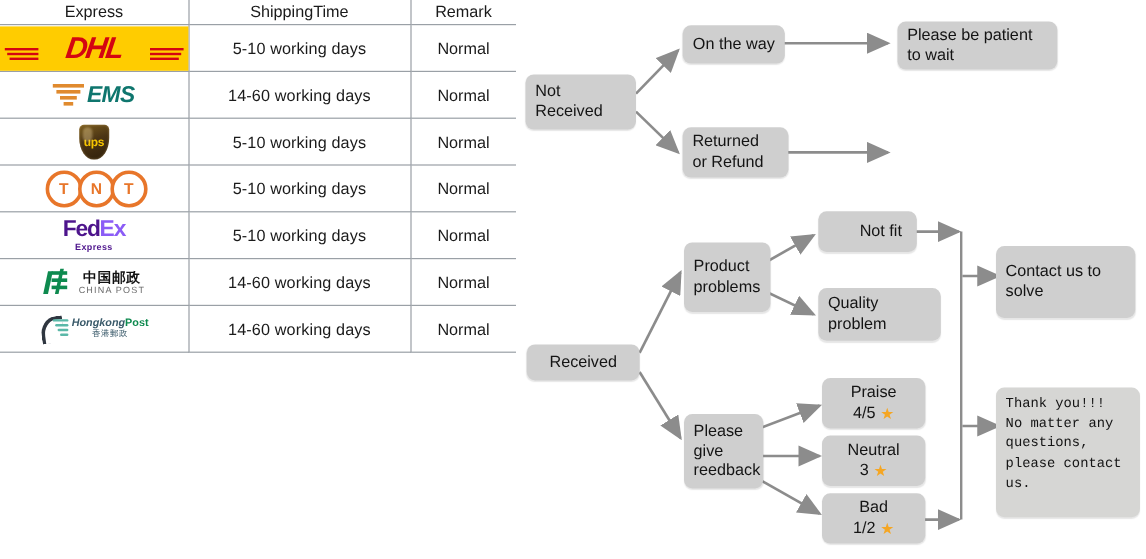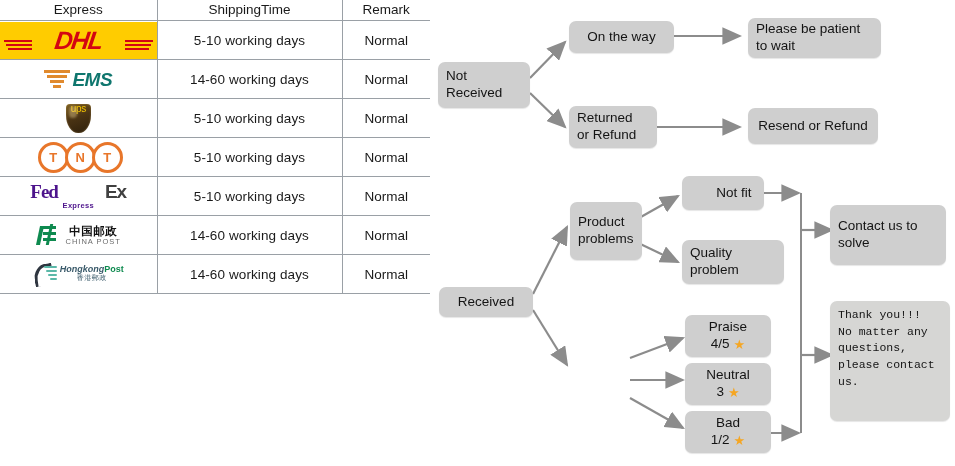--- a/index.html
+++ b/index.html
@@ -77,38 +77,38 @@
     width:25px;height:29px;background:linear-gradient(160deg,#7A5C1E 0%,#4B3414 45%,#2E1F0B 100%);
     border-radius:4px 4px 12px 12px/4px 4px 18px 18px;
     display:flex;align-items:flex-end;justify-content:center;
     position:relative;box-shadow:inset 0 0 2px rgba(255,220,150,.4);
   }
   .ups-shield::after{
     content:"";position:absolute;left:3px;top:2px;width:8px;height:12px;
     background:rgba(255,230,170,.35);border-radius:4px;filter:blur(1px);
   }
   .ups-shield .ups-txt{
-    font-weight:normal;font-size:10px;color:#F5C400;
-    position:relative;bottom:19px;letter-spacing:-.3px;text-align:right;
+    font-weight:bold;font-size:10px;color:#F5C400;
+    position:relative;bottom:8px;letter-spacing:-.3px;text-align:right;
   }
 
   
   .tnt{display:flex;align-items:center;}
   .tnt .ring{
     width:25px;height:25px;border:3px solid #E8762A;border-radius:50%;
     display:flex;align-items:center;justify-content:center;
     font-weight:bold;font-size:13px;color:#E8762A;margin-right:-4px;
     background:#fff;
   }
 
   
   .fedex{display:flex;flex-direction:column;align-items:center;line-height:1;}
   .fedex .fx{font-weight:bold;font-size:19px;letter-spacing:-1px;}
-  .fedex .fx .fed{color:#4D148C;font-family:Liberation Serif, serif;}
-  .fedex .fx .ex{color:#404040;padding-left:47px;}
+  .fedex .fx .fed{color:#4D148C;}
+  .fedex .fx .ex{color:#8b5cf6;}
   .fedex .sub{font-size:7.5px;color:#4D148C;font-weight:bold;letter-spacing:.3px;margin-top:1px;}
 
   
   .chinapost{display:flex;align-items:center;gap:6px;}
   .cp-mark{position:relative;width:24px;height:24px;}
   .cp-mark i{position:absolute;background:#0E8A4F;display:block;}
   .cp-mark i:nth-child(1){left:2px;top:3px;width:4px;height:19px;transform:skewX(-12deg);}
   .cp-mark i:nth-child(2){left:7px;top:3px;width:13px;height:3px;}
   .cp-mark i:nth-child(3){left:7px;top:9px;width:13px;height:3px;}
   .cp-mark i:nth-child(4){left:7px;top:15px;width:13px;height:3px;}
@@ -345,37 +345,34 @@
     </g>
 
     <path d="M371,193 L371,433" stroke="#8C8C8C" stroke-width="2" fill="none"></path>
   </svg>
 
   <div class="node" style="left:8px;top:62px;width:92px;height:46px;">
     <span class="lbl">Not
 Received</span>
   </div>
 
-  <div class="node center" style="left:139px;top:21px;width:105px;height:32px;">
+  <div class="node center" style="left:139px;top:21px;width:85px;height:32px;">
     <span class="lbl">On the way</span>
   </div>
 
   <div class="node" style="left:318px;top:18px;width:133px;height:40px;">
     <span class="lbl">Please be patient
 to wait</span>
   </div>
 
   <div class="node" style="left:139px;top:106px;width:88px;height:42px;">
     <span class="lbl">Returned
 or Refund</span>
   </div>
 
-  <div class="node center" style="left:318px;top:108px;width:130px;height:36px;">
-    <span class="lbl">Resend or Refund</span>
-  </div>
 
   <div class="node center" style="left:9px;top:287px;width:94px;height:30px;">
     <span class="lbl">Received</span>
   </div>
 
   <div class="node" style="left:140px;top:202px;width:72px;height:58px;">
     <span class="lbl">Product
 problems</span>
   </div>
 
@@ -386,20 +383,25 @@
   <div class="node" style="left:252px;top:240px;width:102px;height:44px;">
     <span class="lbl">Quality
 problem</span>
   </div>
 
   <div class="node" style="left:400px;top:205px;width:116px;height:60px;">
     <span class="lbl">Contact us to
 solve</span>
   </div>
 
+  <div class="node" style="left:140px;top:345px;width:66px;height:62px;">
+    <span class="lbl">Please
+give
+reedback</span>
+  </div>
 
   <div class="node center" style="left:255px;top:315px;width:86px;height:42px;flex-direction:column;justify-content:center;">
     <span class="lbl">Praise</span>
     <span class="rate-line">
       <span>4/5</span>
       <span class="star">★</span>
     </span>
   </div>
 
   <div class="node center" style="left:255px;top:363px;width:86px;height:42px;flex-direction:column;justify-content:center;">
@@ -411,21 +413,21 @@
   </div>
 
   <div class="node center" style="left:255px;top:411px;width:86px;height:42px;flex-direction:column;justify-content:center;">
     <span class="lbl">Bad</span>
     <span class="rate-line">
       <span>1/2</span>
       <span class="star">★</span>
     </span>
   </div>
 
-  <div class="node mono" style="left:400px;top:301px;width:120px;height:120px;">
+  <div class="node mono" style="left:400px;top:323px;width:120px;height:108px;">
     <span class="lbl">  Thank you!!!
 No matter any
 questions,
 please contact
 us.</span>
   </div>
 
 </div>
 
 </body></html>

